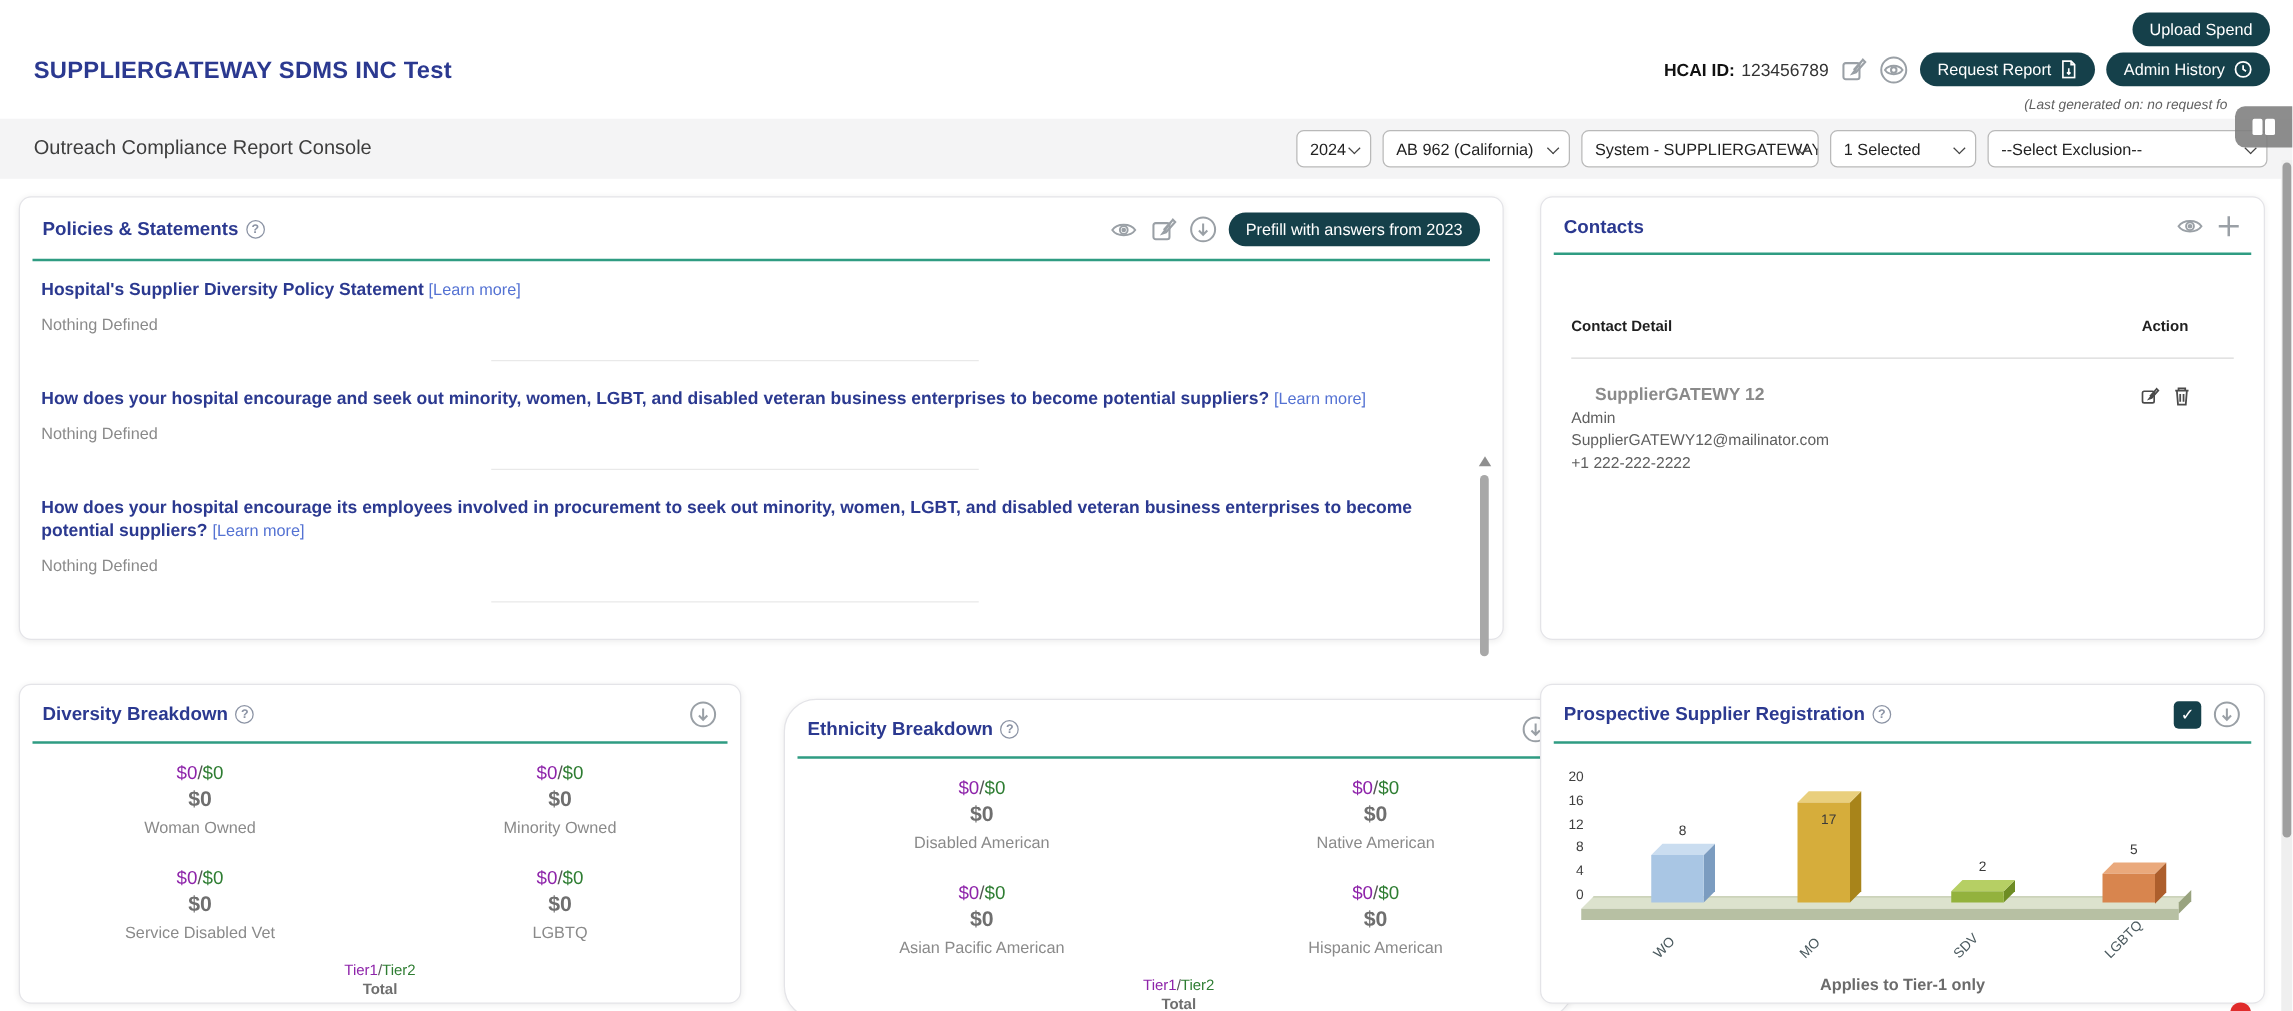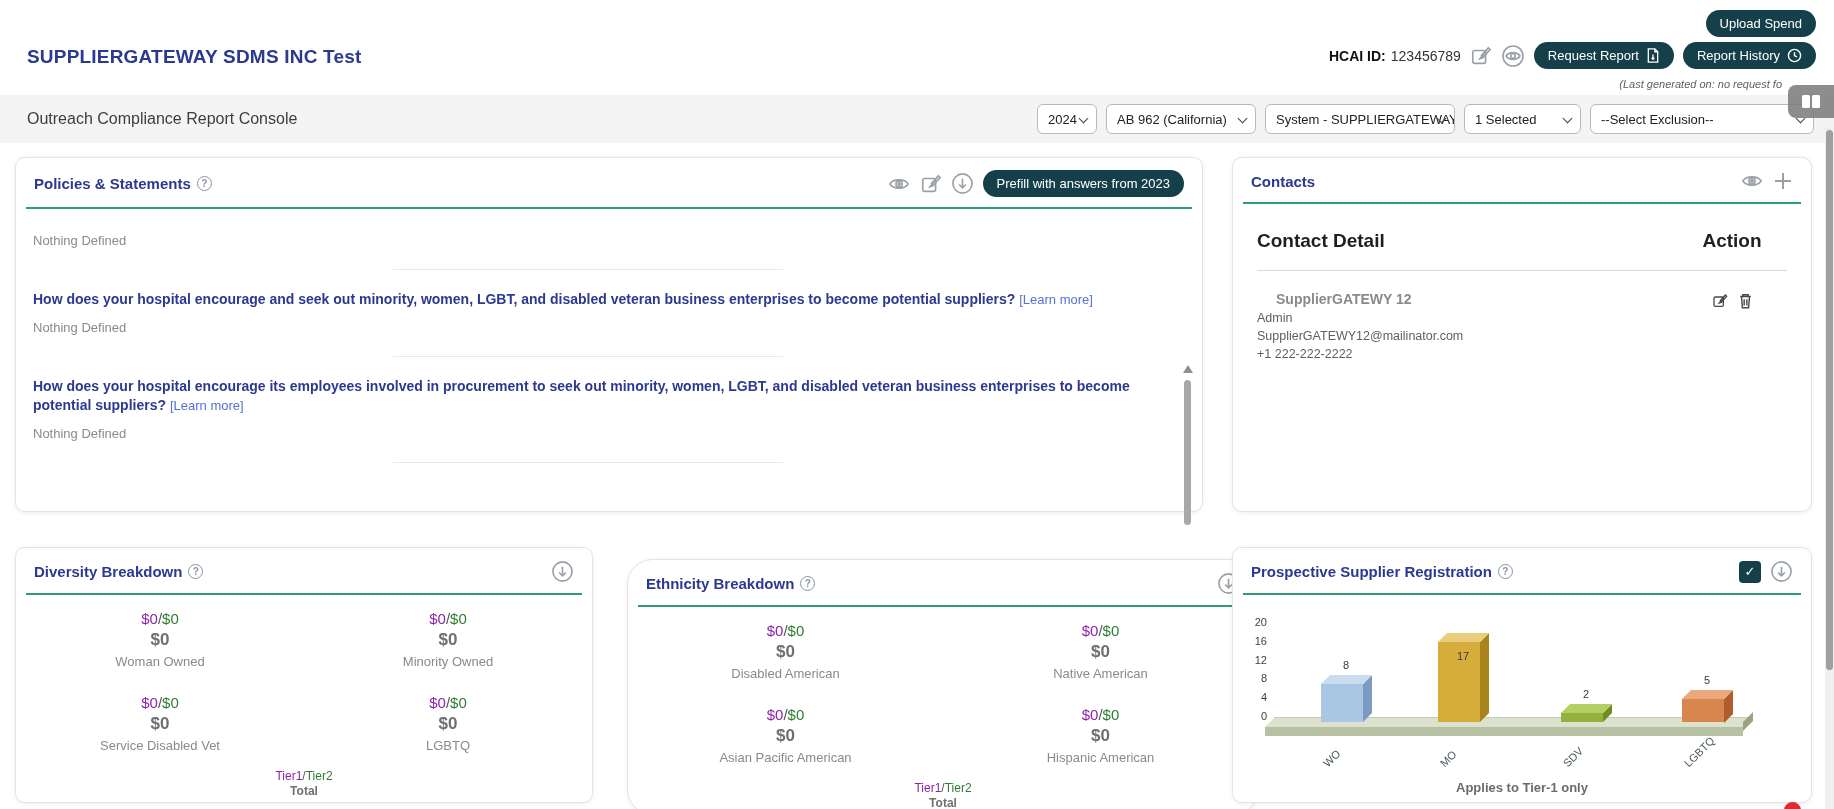--- a/index.html
+++ b/index.html
@@ -62,21 +62,21 @@
   .tri-up { width:0;height:0;border-left:5px solid transparent;border-right:5px solid transparent;
     border-bottom:8px solid #8f8f8f; margin:0 auto; cursor:pointer; }
   .tri-down { width:0;height:0;border-left:5px solid transparent;border-right:5px solid transparent;
     border-top:8px solid #8f8f8f; margin:0 auto; position:absolute; bottom:0; left:1px; cursor:pointer; }
   .inner-thumb { position:absolute; top:15px; left:3px; width:7px; height:145px; background:#a8a8a8; border-radius:4px; cursor:pointer; }
 
   
   .contacts-table { padding:0 24px; }
   .ct-head { display:grid; grid-template-columns:1fr 110px; padding-top:26px; padding-bottom:18px;
     border-bottom:1px solid #d9d9d9; }
-  .ct-th { font-size:19px; font-weight:bold; color:#1f1f1f; }
+  .ct-th { font-size:12px; font-weight:bold; color:#1f1f1f;margin-top:24px; }
   .ct-th.action { text-align:center; }
   .ct-row { display:grid; grid-template-columns:1fr 110px; padding-top:20px; }
   .ct-name { font-size:14px; font-weight:bold; color:#8a8a8a;margin-left:19px; }
   .ct-line { font-size:12.5px; color:#5f5f5f; margin-top:4px; }
   .ct-actions { display:flex; gap:10px; justify-content:center; align-items:flex-start; padding-top:2px; color:#4a4a4a; }
   .ct-actions span { cursor:pointer; display:inline-flex; }
 
   
   .stats { display:grid; grid-template-columns:1fr 1fr; row-gap:25px; padding-top:15px; }
   .stat { text-align:center; }
@@ -134,21 +134,21 @@
       <span>Request Report</span>
       <span>
         <svg width="14" height="15" viewBox="0 0 14 16" fill="none" stroke="#fff" stroke-width="1.4">
           <path d="M2 1 h7 l3 3 v11 h-10 z"></path>
             <path d="M9 1 v3 h3"></path>
             <path d="M7 7 v5 M5.5 10.5 L7 12 l1.5 -1.5"></path>
         </svg>
       </span>
     </button>
     <button class="pill-btn">
-      <span>Report History</span>
+      <span>Admin History</span>
       <span>
         <svg width="15" height="15" viewBox="0 0 16 16" fill="none" stroke="#fff" stroke-width="1.5">
           <circle cx="8" cy="8" r="6.5"></circle>
             <path d="M8 4.5 V8 l2.5 1.5"></path>
         </svg>
       </span>
     </button>
   </div>
 
   <div class="last-gen">(Last generated on: no request fo</div>
@@ -214,20 +214,24 @@
           <svg width="23" height="23" viewBox="0 0 24 24" fill="none" stroke="#9aa0a6" stroke-width="1.7">
             <circle cx="12" cy="12" r="10"></circle>
               <path d="M12 7 v9 M8.5 13 L12 16.5 15.5 13"></path>
           </svg>
         </span>
         <button class="pill-btn">Prefill with answers from 2023</button>
       </div>
     </div>
     <div class="policies-body">
       <div>
+        <div class="q-title">
+          <span>Hospital's Supplier Diversity Policy Statement</span>
+          <span class="learn-more">[Learn more]</span>
+        </div>
         <div class="q-answer">Nothing Defined</div>
       </div>
       <div class="q-divider"></div>
       <div>
         <div class="q-title">
           <span>How does your hospital encourage and seek out minority, women, LGBT, and disabled veteran business enterprises to become potential suppliers?</span>
           <span class="learn-more">[Learn more]</span>
         </div>
         <div class="q-answer">Nothing Defined</div>
       </div>

